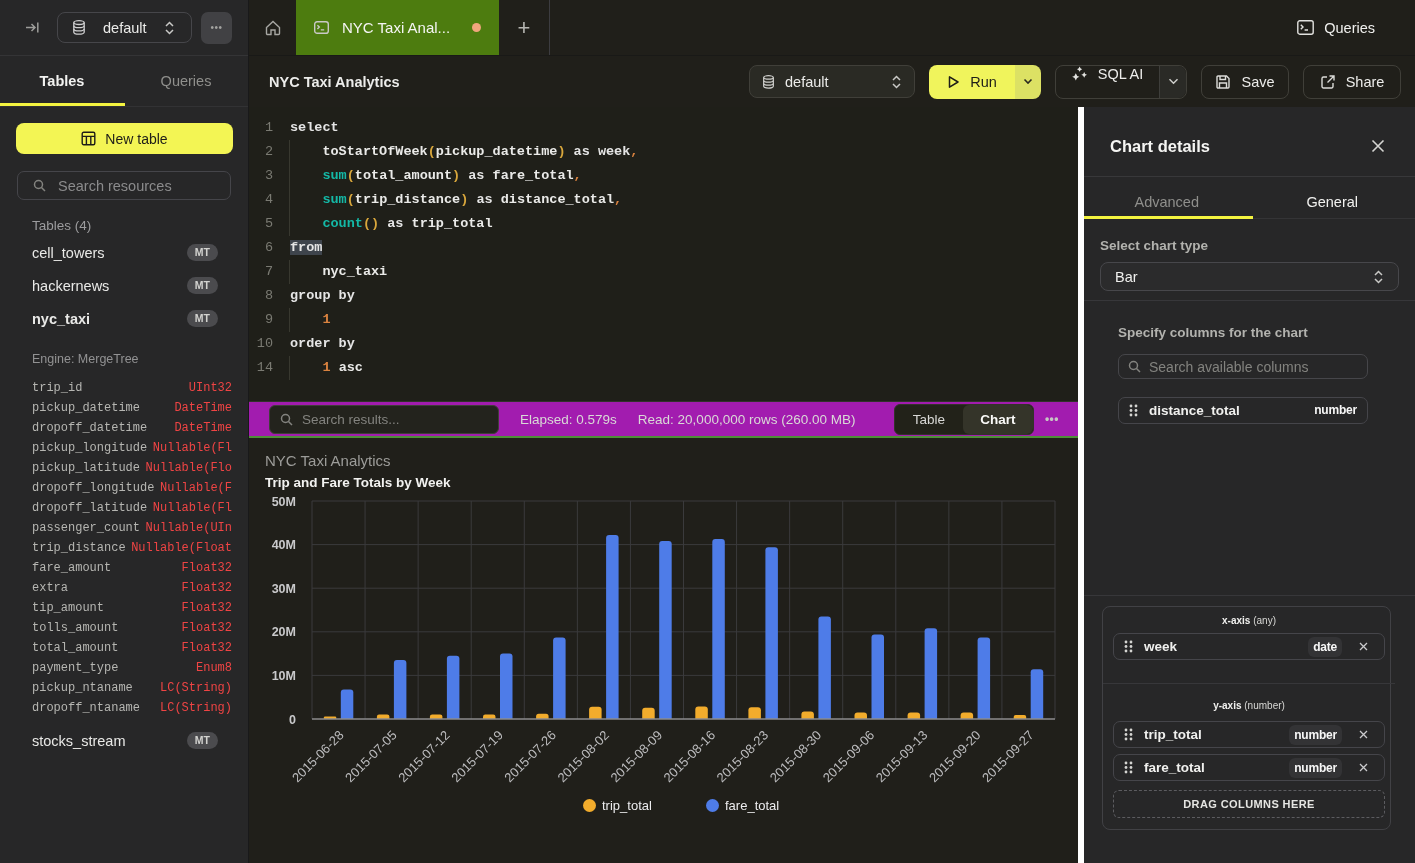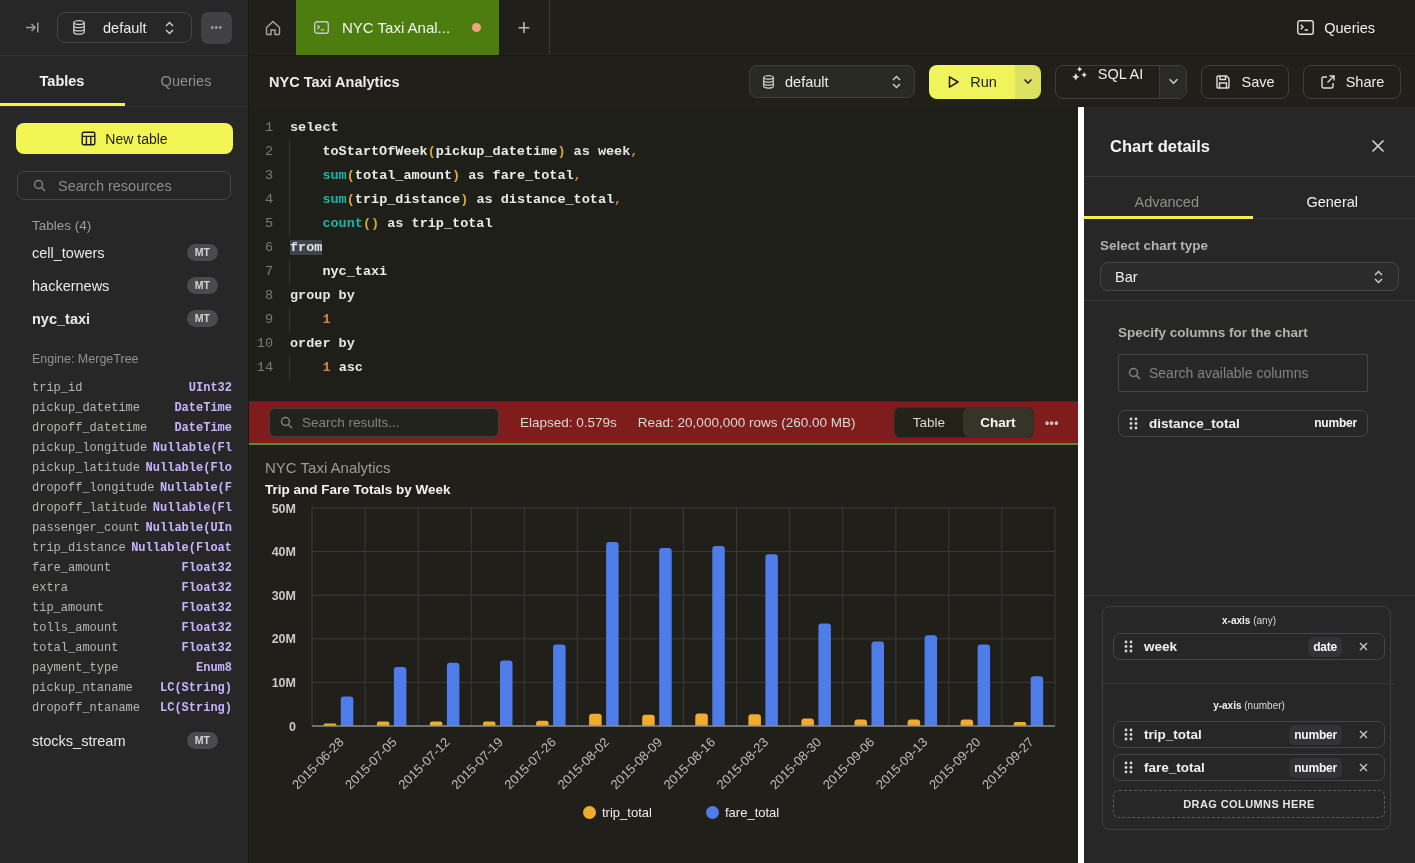--- a/index.html
+++ b/index.html
@@ -22,21 +22,21 @@
   .newtable { width:217px; height:31px; background:#f3f554; border-radius:8px; color:#1d1d18; font-size:14px; font-weight:500; display:flex; align-items:center; justify-content:center; gap:9px; }
   .sb-search { margin:17px 1px 0; height:29px; border:1px solid #45454a; border-radius:7px; display:flex; align-items:center; padding:0 15px; color:#8b8b8c; font-size:14.5px; gap:12px; }
   .tables-hdr { margin:18px 0 3px 16px; color:#9c9c9e; font-size:13.5px; }
   .tbl-row { display:flex; align-items:center; margin:0; height:33px; }
   .tbl-row .nm { flex:1; color:#e9e9e7; font-size:14.5px; }
   .mt { background:#4b4b4e; color:#d2d2cf; font-size:10.5px; font-weight:600; border-radius:9px; padding:2px 8px 3px; margin-right:14px; }
   .engine { color:#929293; font-size:12.5px; margin:17px 0 0 0; }
   .cols { font-family:"Liberation Mono", monospace; font-size:12px; margin-top:12px; }
   .col-row { display:flex; height:20px; line-height:20px; }
   .col-row .cn { color:#b6b6b2; white-space:pre; }
-  .col-row .ct { margin-left:auto; color:#c4b5fd; white-space:pre;font-weight:bold; }
+  .col-row .ct { margin-left:auto; color:#ef4444; white-space:pre; }
   
   .main { flex:1; display:flex; flex-direction:column; }
   .tabstrip { height:56px; background:#201f1a; display:flex; align-items:stretch; border-bottom:1px solid #191917; }
   .home { width:47px; display:flex; align-items:center; justify-content:center; color:#a7a7a3; }
   .tab { width:203px; background:#4d7c0f; display:flex; align-items:center; padding:0 14px 0 18px; gap:13px; }
   .tab .ticon { color:#c9c9c6; }
   .tab .tname { color:#f5f5f4; font-size:15px; flex:1; }
   .tab .dot { width:9px; height:9px; border-radius:50%; background:#f0a67d; margin-right:4px; }
   .plus { width:50px; display:flex; align-items:center; justify-content:center; color:#b5b5b1; font-size:22px; font-weight:300; }
   .queries-top { margin-left:auto; display:flex; align-items:center; gap:10px; padding-right:40px; color:#f0f0ee; font-size:14.5px; }
@@ -59,21 +59,21 @@
   .eline .code { padding-left:17px; }
   .kw { color:#e5e5e5; }
   .fn { color:#14b8a6; }
   .pr { color:#d9a73c; }
   .cm { color:#d9823f; }
   .id { color:#eaeae8; }
   .num { color:#d9823f; }
   .sel-from { background:#3e444c; }
   .indent-guide { position:absolute; left:40px; width:1px; background:#38382f; }
   
-  .results { height:42px; background:#7f1d1d; border-top:1px solid #31312a; display:flex; align-items:center; padding:0 19px 0 20px; }
+  .results { height:35px; background:#a21caf; border-top:1px solid #31312a; display:flex; align-items:center; padding:0 19px 0 20px; }
   .res-search { width:230px; height:29px; border:1px solid #403f39; border-radius:6px; background:#23231d; display:flex; align-items:center; padding:0 10px; gap:9px; color:#83837f; font-size:13.5px; }
   .res-meta { color:#d9d9d6; font-size:13.5px; margin-left:21px; }
   .seg { margin-left:auto; display:flex; height:31px; border-radius:6px; overflow:hidden; background:#222219; border:1px solid #33322b; }
   .seg .s1 { width:68px; display:flex; align-items:center; justify-content:center; color:#d9d9d6; font-size:13.5px; }
   .seg .s2 { width:70px; background:#343429; display:flex; align-items:center; justify-content:center; color:#fafaf8; font-size:13.5px; font-weight:600; border-radius:6px; }
   .more { margin-left:11px; color:#c6c6c3; font-size:12px; letter-spacing:0.5px; font-weight:700; }
   
   .chartwrap { flex:1; background:#201f1a; border-top:2px solid #4f8f39; position:relative; }
   .ch-title { position:absolute; left:16px; top:14px; color:#9c9c99; font-size:15px; }
   .ch-sub { position:absolute; left:16px; top:37px; color:#f2f2f0; font-size:13.5px; font-weight:600; }
@@ -84,21 +84,21 @@
   .rp-head .x { margin-left:auto; color:#d5d5d2; }
   .rp-tabs { height:42px; display:flex; position:relative; border-bottom:1px solid #343436; }
   .rp-tab { flex:1; display:flex; align-items:center; justify-content:center; font-size:14.5px; color:#8f8f8c; padding-top:8px; }
   .rp-tab.active { color:#f2f2f0; }
   .rp-underline { position:absolute; left:0; bottom:-1px; width:169px; height:3px; background:#f4f440; }
   .rp-body { flex:1; padding:0 16px; position:relative; }
   .rp-label { color:#b2b2ae; font-size:13.5px; font-weight:600; }
   .rp-sel { height:29px; border:1px solid #47474b; border-radius:8px; background:#2b2b2c; display:flex; align-items:center; padding:0 14px; margin-top:9px; }
   .rp-sel .lbl { flex:1; font-size:14.5px; color:#f0f0ee; }
   .rp-div { height:1px; background:#37373a; margin:9px -16px 0; }
-  .rp-search { height:38px; border:1px solid #46464a; border-radius:1px; display:flex; align-items:center; padding:0 9px; gap:8px; color:#83837f; font-size:14px; margin-top:14px; }
+  .rp-search { height:25px; border:1px solid #46464a; border-radius:7px; display:flex; align-items:center; padding:0 9px; gap:8px; color:#83837f; font-size:14px; margin-top:14px; }
   .colrow { height:27px; border:1px solid #45454a; border-radius:7px; display:flex; align-items:center; padding:0 10px; gap:11px; margin-top:18px; }
   .colrow .nm { flex:1; font-size:13.5px; font-weight:600; color:#f0f0ee; }
   .badge { background:#333335; border-radius:6px; color:#f7f7f7; font-size:12px; font-weight:700; letter-spacing:-0.2px; padding:3px 5px 3px; }
   .badge.plain { background:none; padding:2px 0 3px 0; }
   .axiscard .colrow svg.xic { margin-left:6px; margin-right:6px; }
   .handle { color:#d5d5d2; }
   .axiscard { position:absolute; left:18px; right:24px; top:387px; border:1px solid #414145; border-radius:8px; padding:6px 5px 11px 10px; }
   .axtitle { text-align:center; font-size:10px; font-weight:700; color:#f0f0ee; margin-top:2px; }
   .axtitle .sub { font-weight:400; color:#d8d8d5; }
   .axdiv { height:1px; background:#37373a; margin:23px -10px 16px; }

